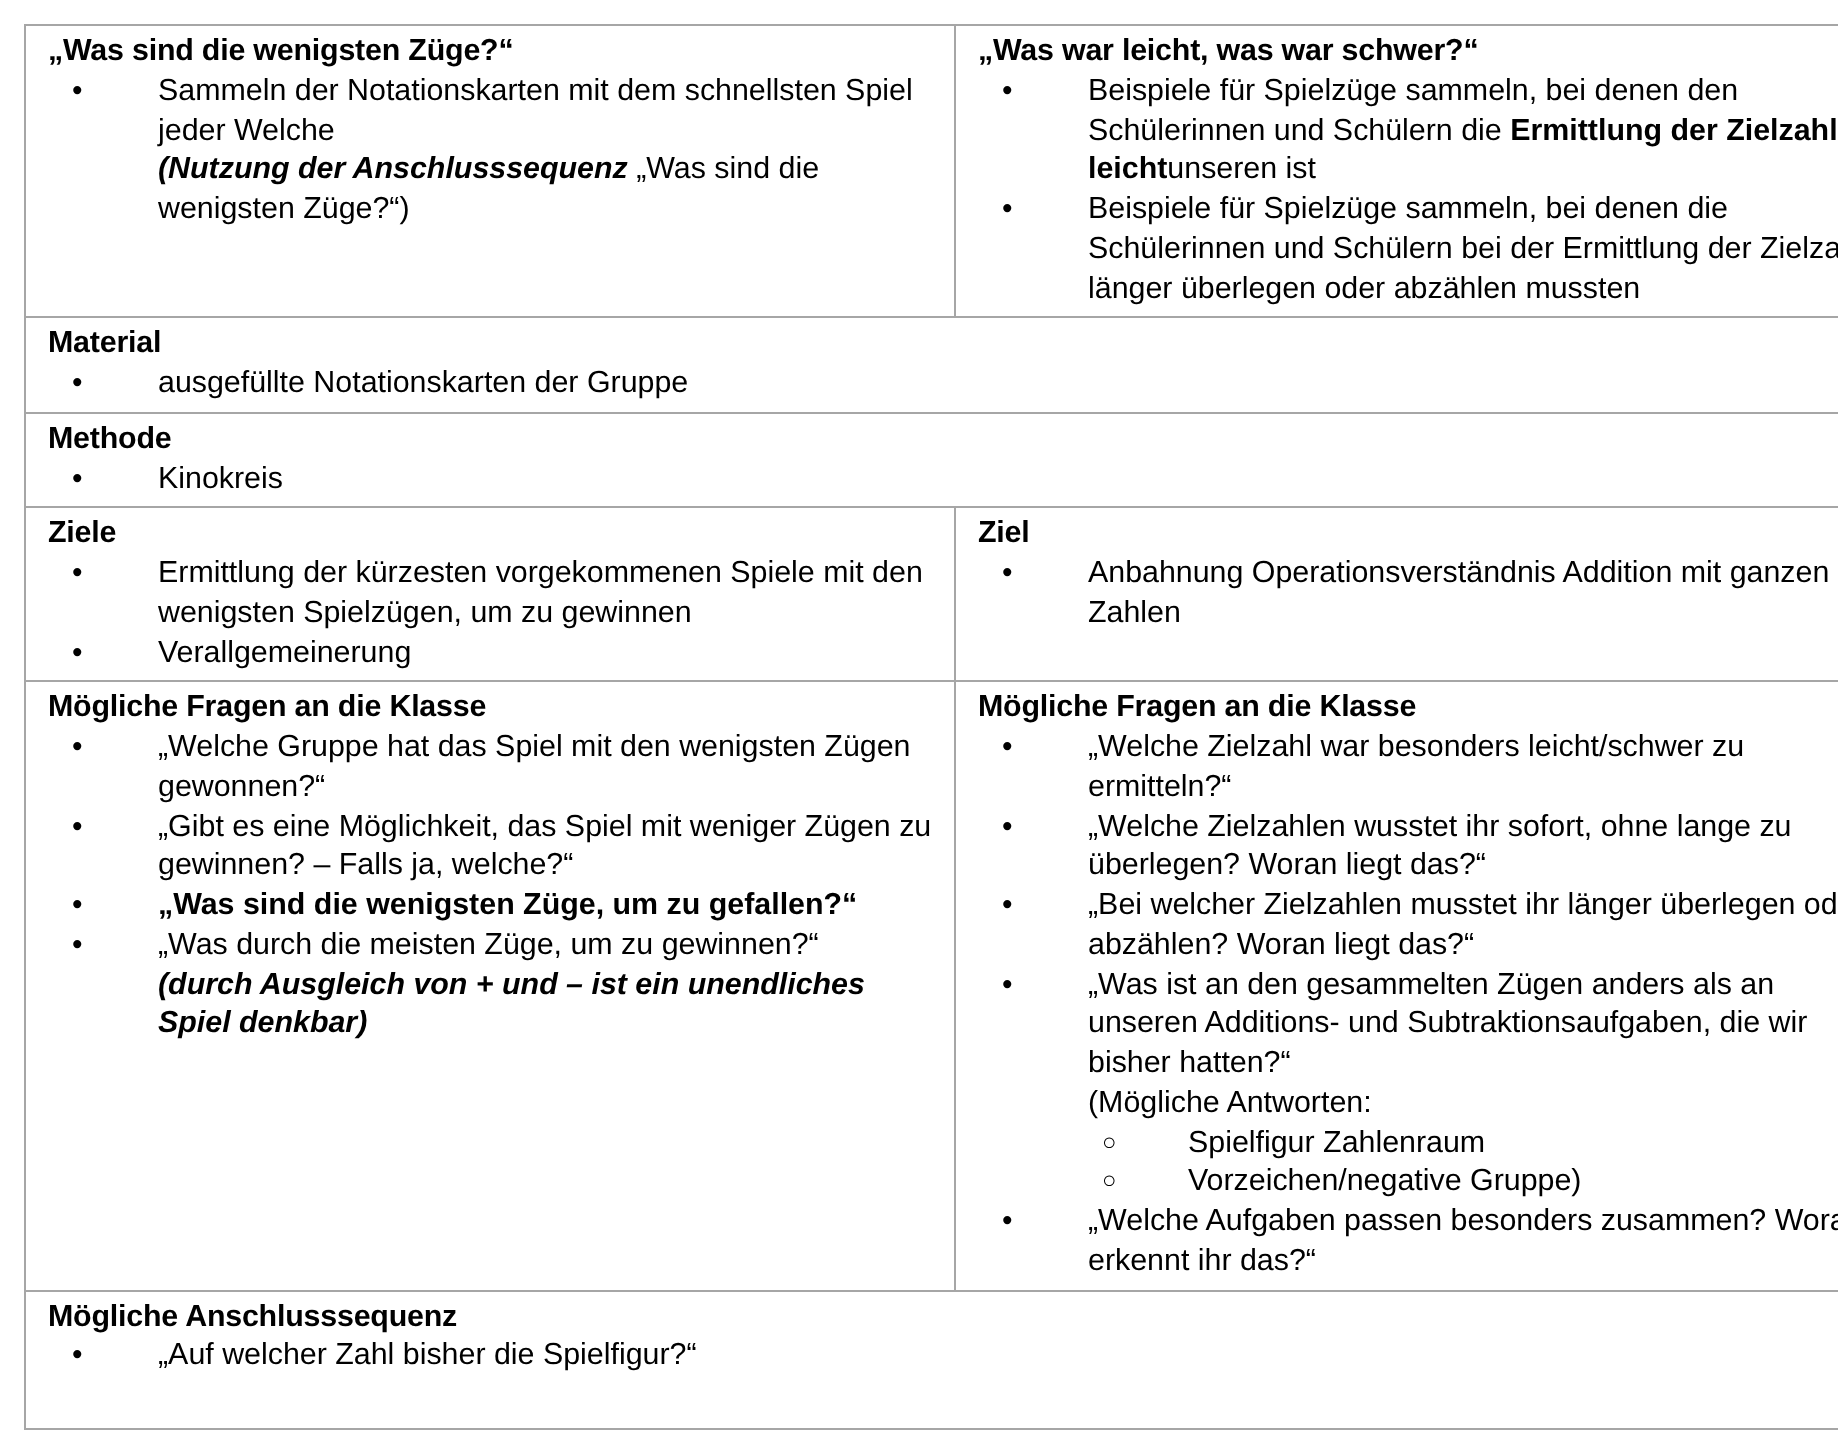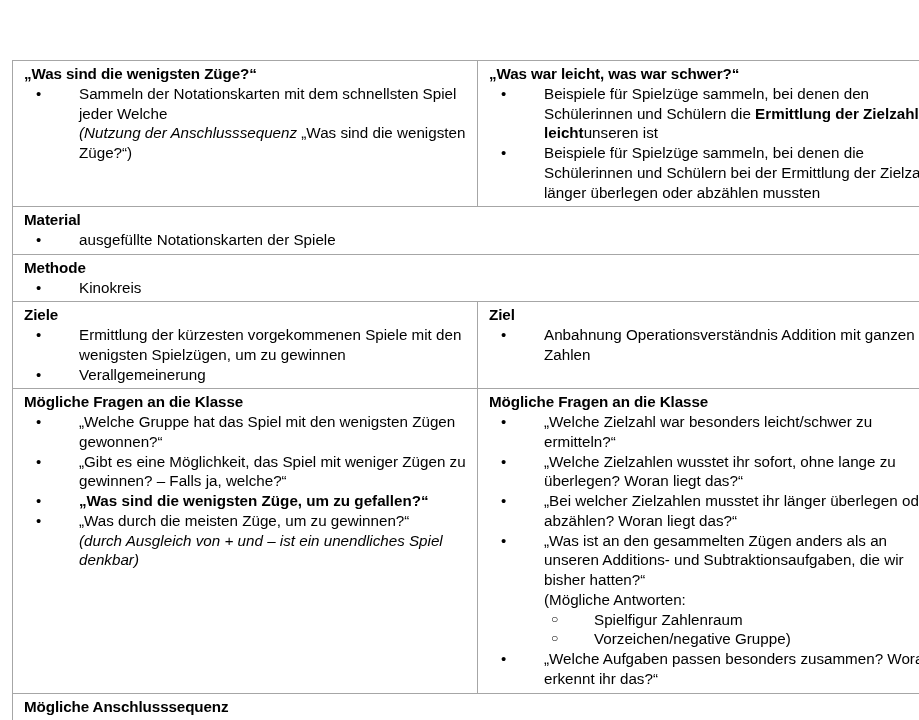--- a/index.html
+++ b/index.html
@@ -12,21 +12,20 @@
     height: 720px;
     font-family: "Liberation Sans", sans-serif;
     color: #000000;
     overflow: hidden;
   }
   .page {
     position: relative;
     width: 919px;
     height: 608px;
     background: #ffffff;
-    margin-top: 48px;
   }
   .doc-table {
     position: absolute;
     left: 12px;
     top: 12px;
     width: 893px;
     border-collapse: collapse;
     table-layout: fixed;
   }
   .doc-table td {
@@ -65,21 +64,21 @@
     margin-top: 0;
   }
   ul.bl.sub > li {
     padding-left: 105px;
   }
   ul.bl.sub > li > .bullet {
     left: 62px;
     font-size: 12px;
     line-height: 1.55;
   }
-  .it { font-style: italic; }
+  .it { font-style: italic; font-weight: bold; }
   .bd { font-weight: bold; }
   .spacer-1 { height: 22px; }
   .spacer-2 { height: 30px; }
 </style>
 </head>
 <body>
 
 <div class="page">
   <table class="doc-table">
     <tbody>
@@ -110,21 +109,21 @@
           </ul>
         </td>
       </tr>
 
       <tr>
         <td colspan="2">
           <div class="cell-head">Material</div>
           <ul class="bl">
             <li>
               <span class="bullet">•</span>
-              <span>ausgefüllte Notationskarten der Spiele</span>
+              <span>ausgefüllte Notationskarten der Gruppe</span>
             </li>
           </ul>
         </td>
       </tr>
 
       <tr>
         <td colspan="2">
           <div class="cell-head">Methode</div>
           <ul class="bl">
             <li>

